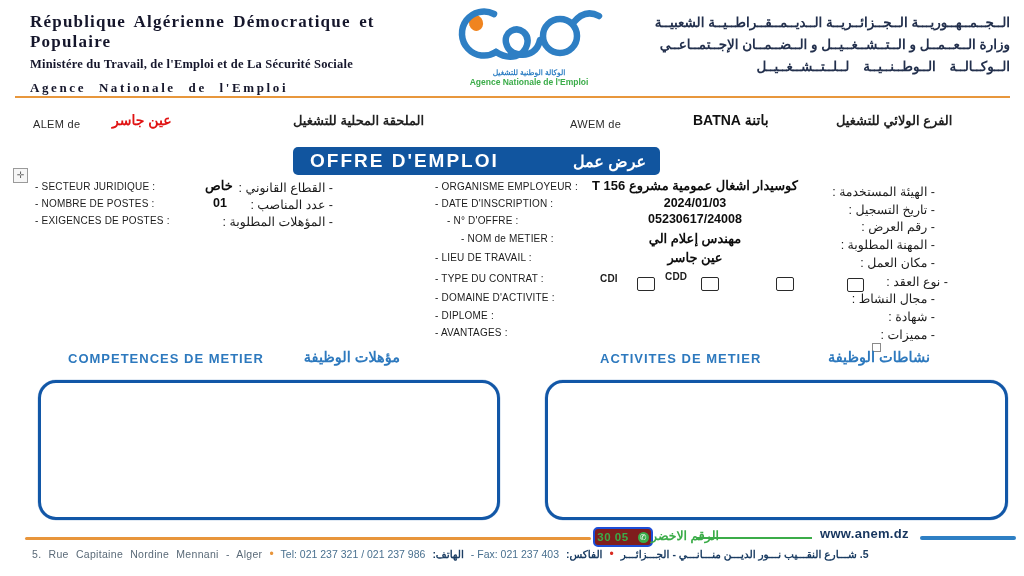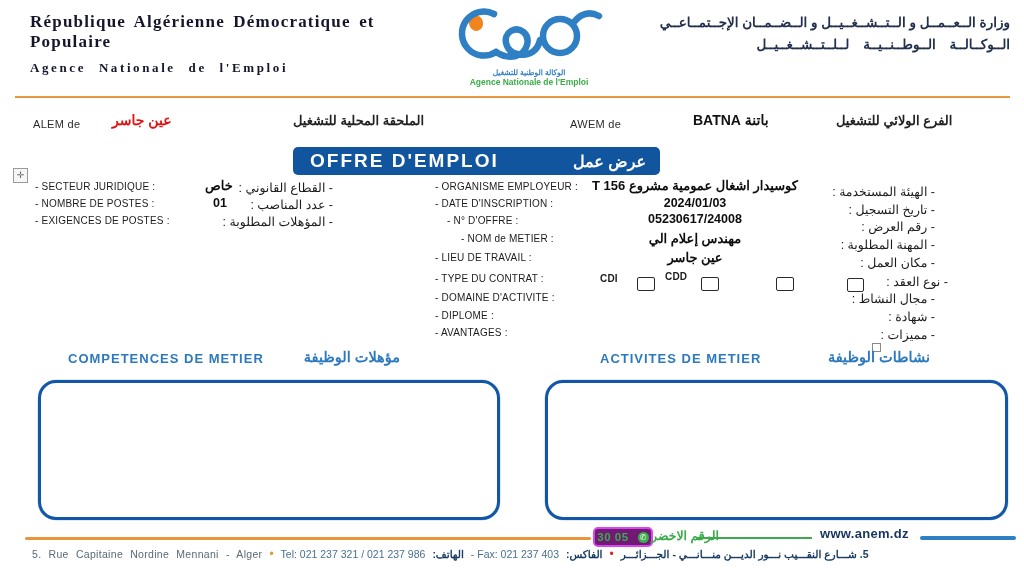--- a/index.html
+++ b/index.html
@@ -40,57 +40,59 @@
   .midcol{left:570px;width:250px;text-align:center;}
   .chk{border:1.6px solid #2a2a2a;background:#fff;border-radius:2px;display:inline-block;}
   .minichk{left:872px;top:343px;width:7px;height:7px;border:1px solid #8a8a8a;background:#fff;}
   
   .sec-fr{color:#2d79be;font-weight:bold;font-size:13px;letter-spacing:1px;white-space:nowrap;}
   .sec-ar{color:#2d79be;font-weight:bold;font-size:14.5px;direction:rtl;white-space:nowrap;}
   .bigbox{height:140px;background:#fff;border:3.5px solid #1257a7;border-radius:18px;box-sizing:border-box;
     box-shadow:inset 0 0 0 1px #ffffff,0 0 0 .5px rgba(18,87,167,.25);}
   
   .line-orange{left:25px;top:537px;width:566px;height:2.5px;background:#e8953b;border-radius:2px;}
-  .green-box{left:593px;top:527px;width:56px;height:16px;border:2px solid #d946ef;border-radius:5px;background:#701a75;
+  .green-box{left:593px;top:527px;width:56px;height:16px;border:2px solid #1d4ed8;border-radius:5px;background:#7f1d1d;
     display:flex;align-items:center;justify-content:center;gap:9px;box-sizing:content-box;}
   .green-num{color:#3bac49;font-weight:bold;font-size:11.5px;letter-spacing:.5px;}
   .phone-dot{width:11px;height:11px;border-radius:50%;background:#3bac49;color:#fff;font-size:8px;line-height:11px;text-align:center;}
   .green-label{left:651px;top:528px;color:#3bac49;font-weight:bold;font-size:12.5px;direction:rtl;}
   .line-green{left:696px;top:537px;width:116px;height:2px;background:#3bac49;}
   .site{left:820px;top:526px;color:#16355e;font-weight:bold;font-size:13px;letter-spacing:.3px;}
   .line-blue{left:920px;top:536px;width:96px;height:3.5px;background:#2e7fc4;border-radius:2px;}
   
   .footer{left:32px;top:547px;width:975px;display:flex;align-items:center;gap:7px;white-space:nowrap;font-size:10.5px;}
   .f-gray{color:#5a6a78;letter-spacing:.3px;word-spacing:4px;}
   .f-tel{color:#49708f;}
   .f-navy{color:#1b3d63;font-weight:bold;direction:rtl;}
   .dot-o{color:#e8953b;font-size:12px;}
   .dot-r{color:#d92b21;font-size:12px;}
 </style>
 </head>
 <body>
 
 <div class="abs hdr-fr">
   <div class="l1">République Algérienne Démocratique et Populaire</div>
+  <div class="l2">Ministére du Travail, de l'Emploi et de La Sécurité Sociale</div>
   <div class="l3">Agence Nationale de l'Emploi</div>
 </div>
 
 <div class="abs logo-wrap">
   <svg width="150" height="60" viewBox="0 0 150 60">
     <ellipse cx="22" cy="17" rx="7" ry="8" fill="#f0841f" transform="rotate(-18 22 17)"></ellipse>
     <path d="M 40 8 A 22 22 0 1 0 42 46" stroke="#2e7fc4" stroke-width="6.5" fill="none" stroke-linecap="round"></path>
     <path d="M 42 46 C 56 55 70 50 73 39 C 76 28 66 20 57 25 C 48 30 51 45 63 48 C 76 51 84 44 86 34" stroke="#2e7fc4" stroke-width="6.5" fill="none" stroke-linecap="round"></path>
     <circle cx="106" cy="30" r="17" stroke="#2e7fc4" stroke-width="6.5" fill="none"></circle>
     <path d="M 119 17 C 127 7 136 5 145 10" stroke="#2e7fc4" stroke-width="6.5" fill="none" stroke-linecap="round"></path>
   </svg>
   <div class="logo-cap-ar">الوكالة الوطنية للتشغيل</div>
   <div class="logo-cap-fr">Agence Nationale de l'Emploi</div>
 </div>
 
 <div class="abs hdr-ar">
+  <div>الــجــمــهــوريـــة الــجــزائــريــة الــديــمــقــراطــيــة الشعبيــة</div>
   <div>وزارة الــعــمــل و الــتــشــغــيــل و الــضــمــان الإجــتمــاعــي</div>
   <div class="j">الــوكــالــة الــوطــنــيــة لــلــتــشــغــيــل</div>
 </div>
 
 <div class="abs hr-orange"></div>
 
 <div class="abs branch-label" style="left:33px;top:118px;">ALEM de</div>
 <div class="abs red-val" style="left:112px;top:112px;">عين جاسر</div>
 <div class="abs ar-title" style="left:293px;top:113px;">الملحقة المحلية للتشغيل</div>
 <div class="abs branch-label" style="left:570px;top:118px;">AWEM de</div>

